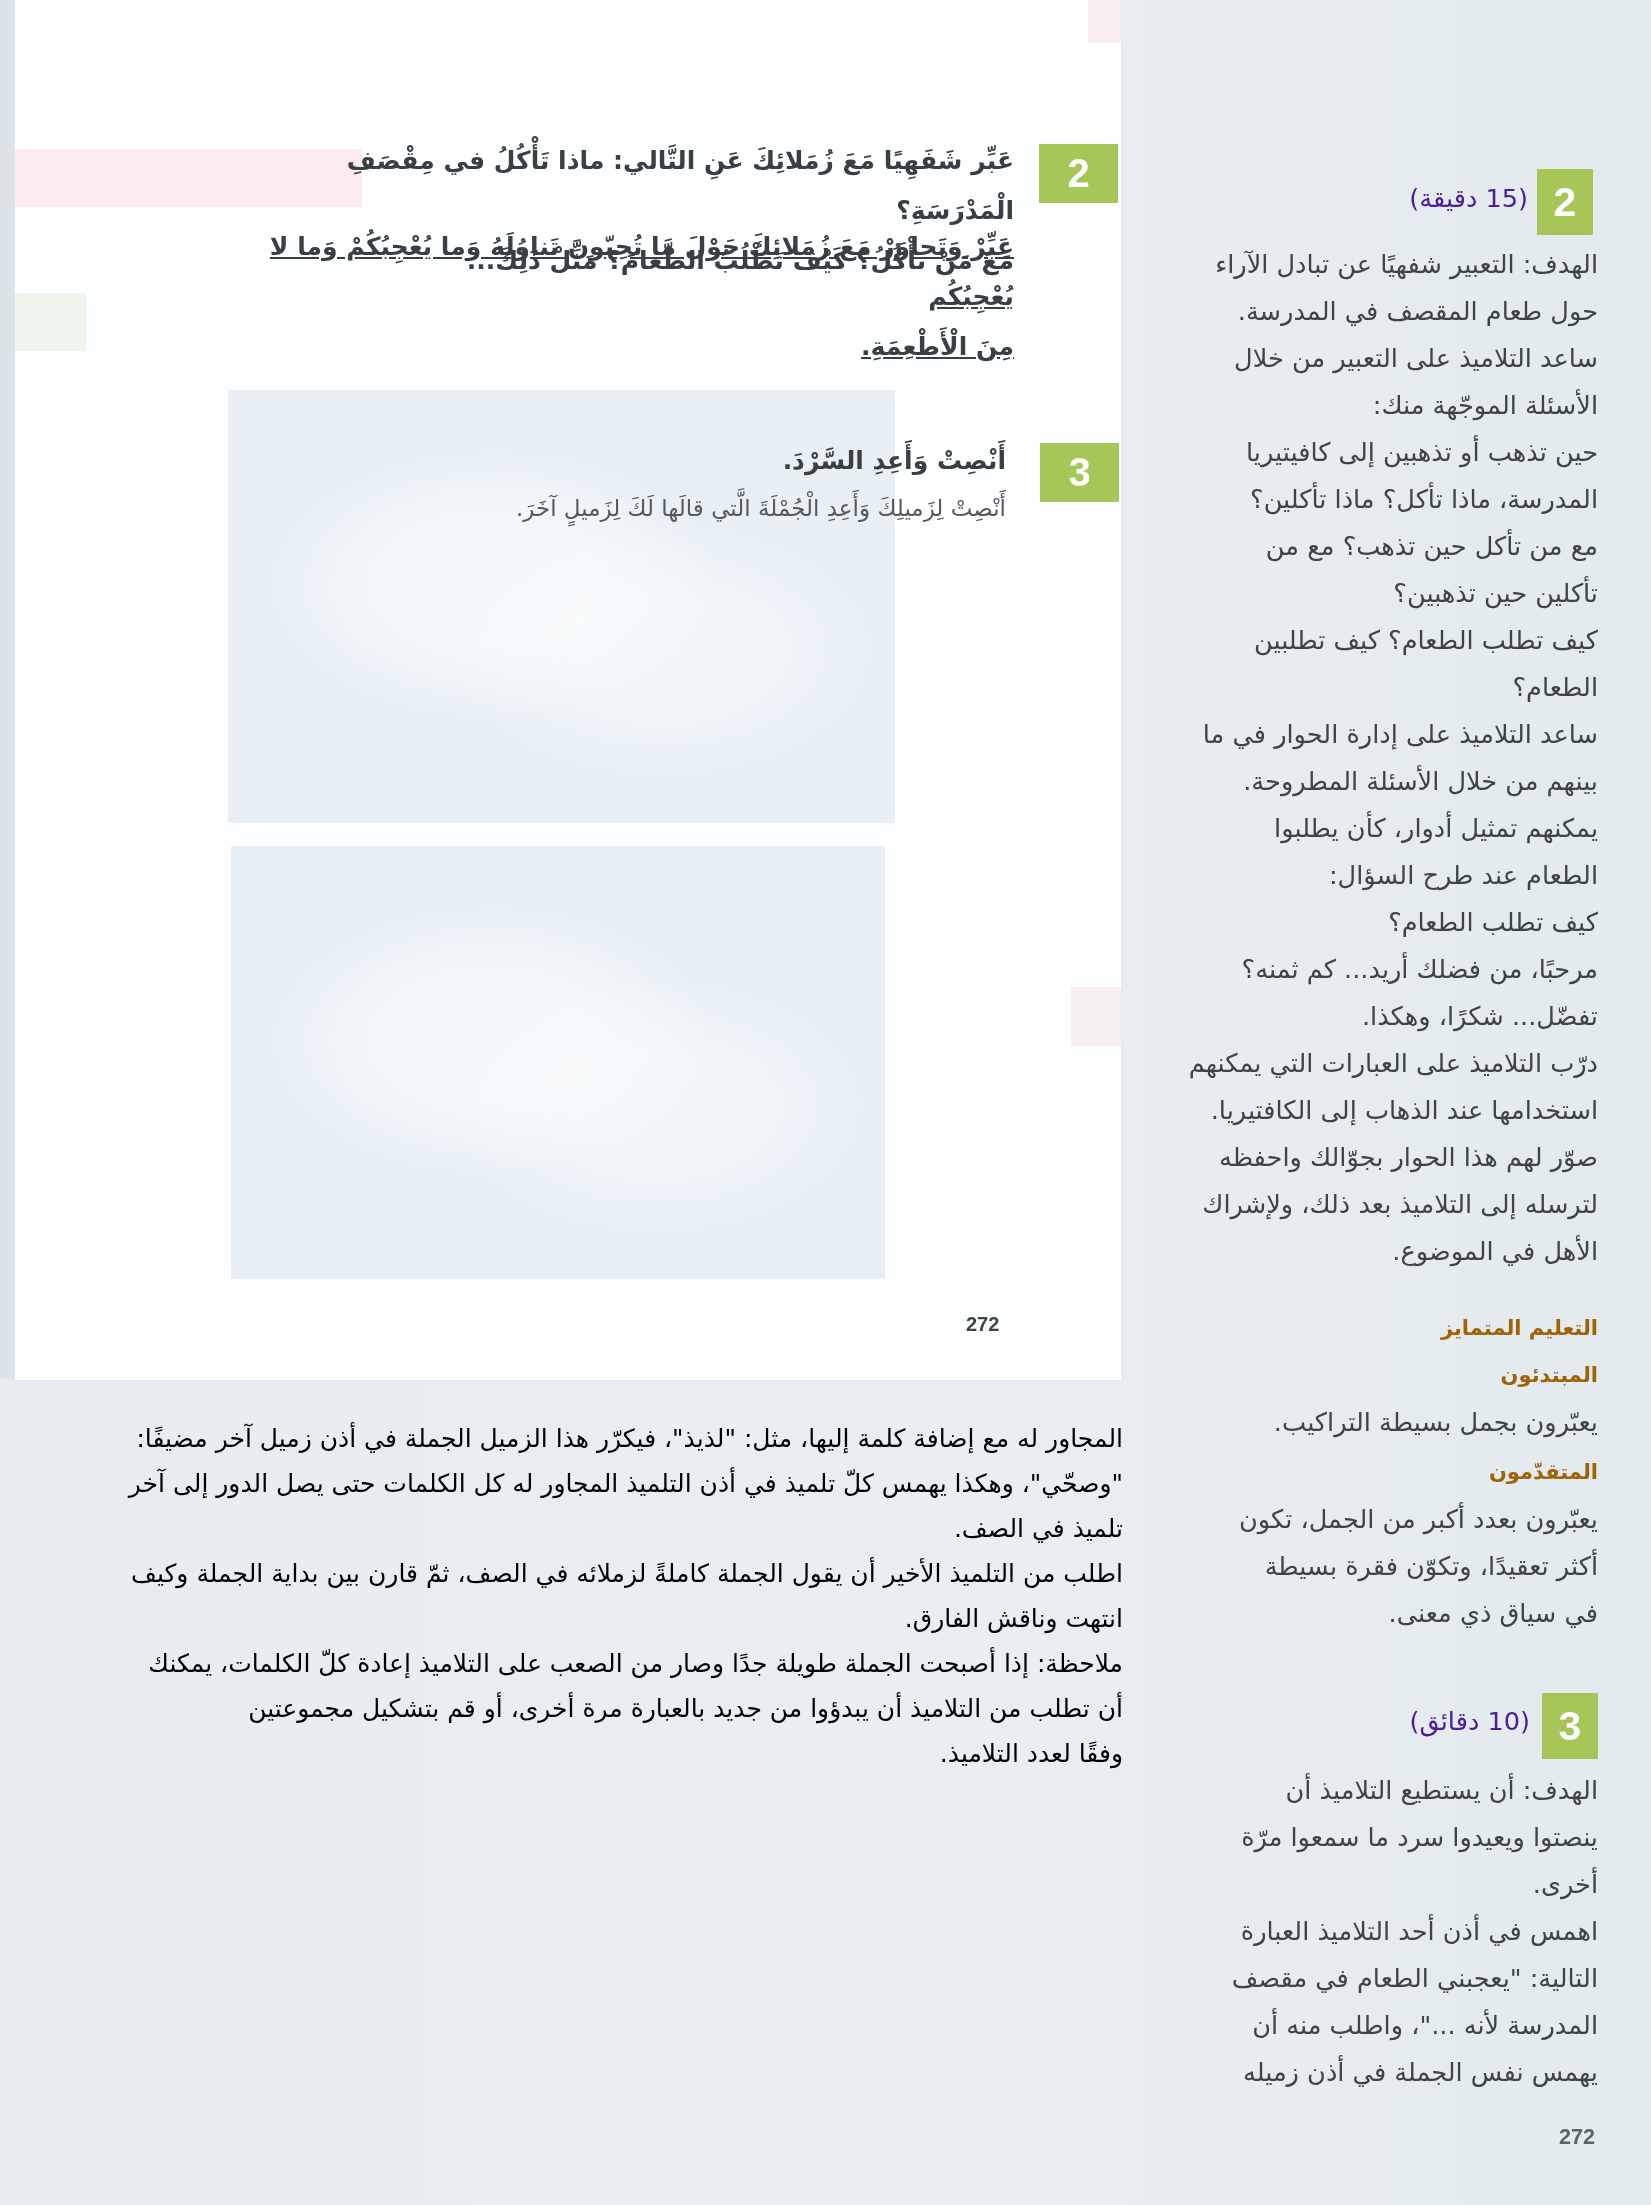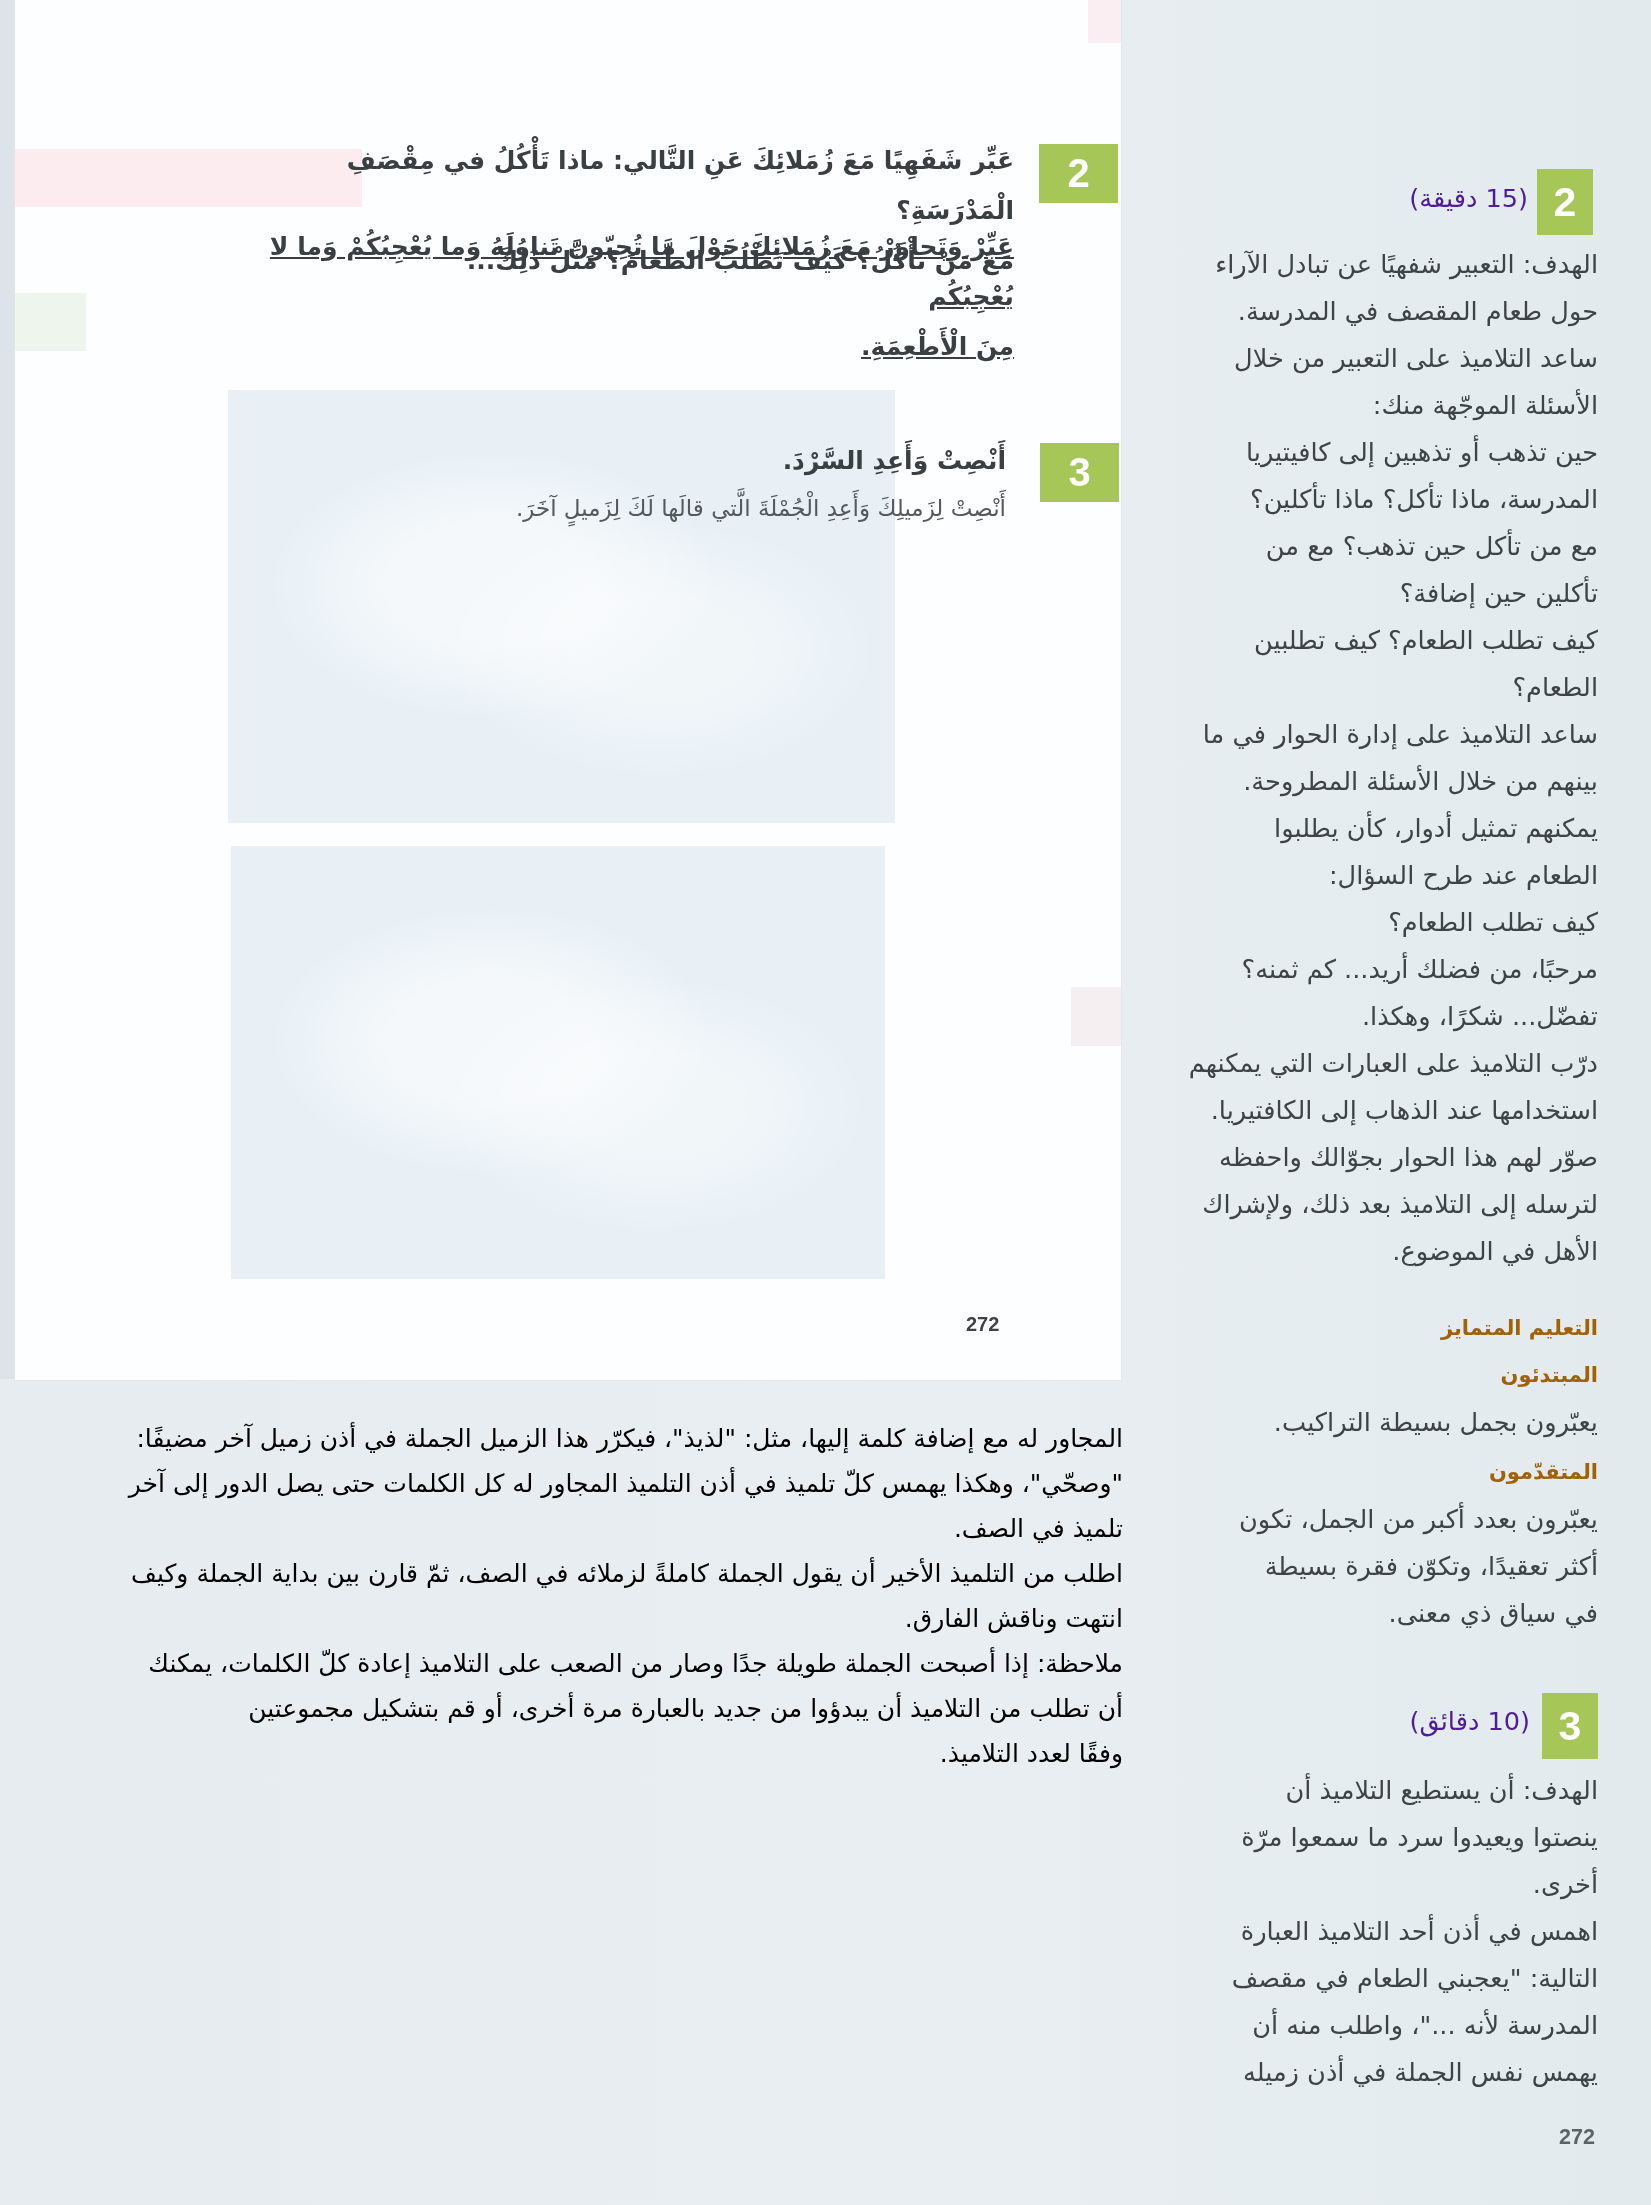--- a/index.html
+++ b/index.html
@@ -106,21 +106,21 @@
 <div class="duration ar" style="left:1338px; top:183px; width:190px;">(15 دقيقة)</div>
 
 <div class="col-text ar" style="left:1156px; top:241px; width:442px;">
   <p>الهدف: التعبير شفهيًا عن تبادل الآراء</p>
   <p>حول طعام المقصف في المدرسة.</p>
   <p>ساعد التلاميذ على التعبير من خلال</p>
   <p>الأسئلة الموجّهة منك:</p>
   <p>حين تذهب أو تذهبين إلى كافيتيريا</p>
   <p>المدرسة، ماذا تأكل؟ ماذا تأكلين؟</p>
   <p>مع من تأكل حين تذهب؟ مع من</p>
-  <p>تأكلين حين إضافة؟</p>
+  <p>تأكلين حين تذهبين؟</p>
   <p>كيف تطلب الطعام؟ كيف تطلبين</p>
   <p>الطعام؟</p>
   <p>ساعد التلاميذ على إدارة الحوار في ما</p>
   <p>بينهم من خلال الأسئلة المطروحة.</p>
   <p>يمكنهم تمثيل أدوار، كأن يطلبوا</p>
   <p>الطعام عند طرح السؤال:</p>
   <p>كيف تطلب الطعام؟</p>
   <p>مرحبًا، من فضلك أريد... كم ثمنه؟</p>
   <p>تفضّل... شكرًا، وهكذا.</p>
   <p>درّب التلاميذ على العبارات التي يمكنهم</p>

